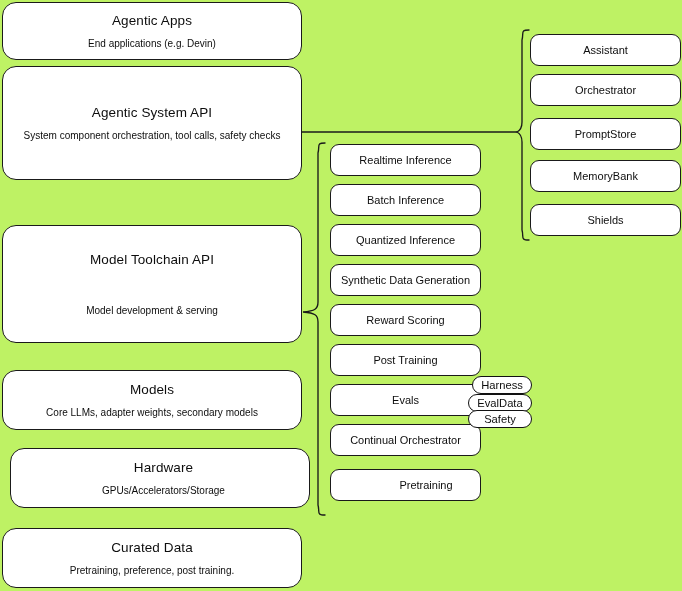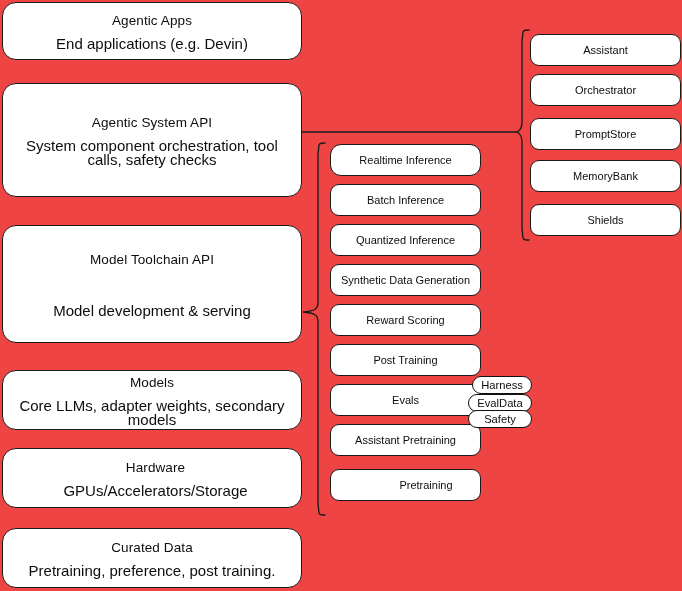--- a/index.html
+++ b/index.html
@@ -9,21 +9,21 @@
   }
   body {
     font-family: "Liberation Sans", sans-serif;
     color: #000000;
   }
   #canvas {
     position: relative;
     width: 682px;
     height: 591px;
     overflow: hidden;
-    background: #ef4444;
+    background: #bef264;
   }
   .layer-svg {
     position: absolute;
     left: 0;
     top: 0;
     width: 682px;
     height: 591px;
     pointer-events: none;
   }
   
@@ -40,21 +40,21 @@
     text-align: center;
     padding: 0 10px;
   }
   .layer-box .title {
     font-size: 13.5px;
     line-height: 17px;
     color: #0d0d0d;
     letter-spacing: 0.1px;
   }
   .layer-box .subtitle {
-    font-size: 15px;
+    font-size: 10px;
     line-height: 14px;
     color: #0d0d0d;
     margin-top: 8px;
   }
   
   .cap-box {
     position: absolute;
     box-sizing: border-box;
     border: 1.3px solid #1a1a1a;
     border-radius: 9px;
@@ -109,46 +109,46 @@
              C 315 313, 318 315, 318 322
              L 318 505
              C 320 512, 316 515, 325 515" fill="none" stroke="#1a1a1a" stroke-width="1.35" stroke-linecap="round"></path>
   </svg>
 
   <div class="layer-box" style="left:2px; top:2px; width:300px; height:58px;">
     <div class="title">Agentic Apps</div>
     <div class="subtitle">End applications (e.g. Devin)</div>
   </div>
 
-  <div class="layer-box" style="left:2px; top:83px; width:300px; height:114px;">
+  <div class="layer-box" style="left:2px; top:66px; width:300px; height:114px;">
     <div class="title">Agentic System API</div>
     <div class="subtitle">System component orchestration, tool calls, safety checks</div>
   </div>
 
   <div class="layer-box" style="left:2px; top:225px; width:300px; height:118px;gap:28px;">
     <div class="title">Model Toolchain API</div>
     <div class="subtitle">Model development &amp; serving</div>
   </div>
 
   <div class="layer-box" style="left:2px; top:370px; width:300px; height:60px;">
     <div class="title">Models</div>
     <div class="subtitle">Core LLMs, adapter weights, secondary models</div>
   </div>
 
-  <div class="layer-box" style="left:2px; top:448px; width:300px; height:60px;padding-left:17px;">
+  <div class="layer-box" style="left:10px; top:448px; width:300px; height:60px;padding-left:17px;">
     <div class="title">Hardware</div>
     <div class="subtitle">GPUs/Accelerators/Storage</div>
   </div>
 
   <div class="layer-box" style="left:2px; top:528px; width:300px; height:60px;">
     <div class="title">Curated Data</div>
     <div class="subtitle">Pretraining, preference, post training.</div>
   </div>
 
-  <div class="cap-box" style="left:330px; top:144px; width:151px; height:32px;border-radius:11px;">
+  <div class="cap-box" style="left:330px; top:144px; width:151px; height:32px;">
     <span>Realtime Inference</span>
   </div>
   <div class="cap-box" style="left:330px; top:184px; width:151px; height:32px;">
     <span>Batch Inference</span>
   </div>
   <div class="cap-box" style="left:330px; top:224px; width:151px; height:32px;">
     <span>Quantized Inference</span>
   </div>
   <div class="cap-box" style="left:330px; top:264px; width:151px; height:32px;">
     <span>Synthetic Data Generation</span>
@@ -156,21 +156,21 @@
   <div class="cap-box" style="left:330px; top:344px; width:151px; height:32px;">
     <span>Post Training</span>
   </div>
   <div class="cap-box" style="left:330px; top:304px; width:151px; height:32px;">
     <span>Reward Scoring</span>
   </div>
   <div class="cap-box" style="left:330px; top:384px; width:151px; height:32px;">
     <span>Evals</span>
   </div>
   <div class="cap-box" style="left:330px; top:424px; width:151px; height:32px;">
-    <span>Assistant Pretraining</span>
+    <span>Continual Orchestrator</span>
   </div>
   <div class="cap-box" style="left:330px; top:469px; width:151px; height:32px;padding-left:41px;">
     <span>Pretraining</span>
   </div>
 
   <div class="tag-pill" style="left:472px; top:376px; width:60px; height:18px;">
     <span>Harness</span>
   </div>
   <div class="tag-pill" style="left:468px; top:394px; width:64px; height:18px;">
     <span>EvalData</span>

